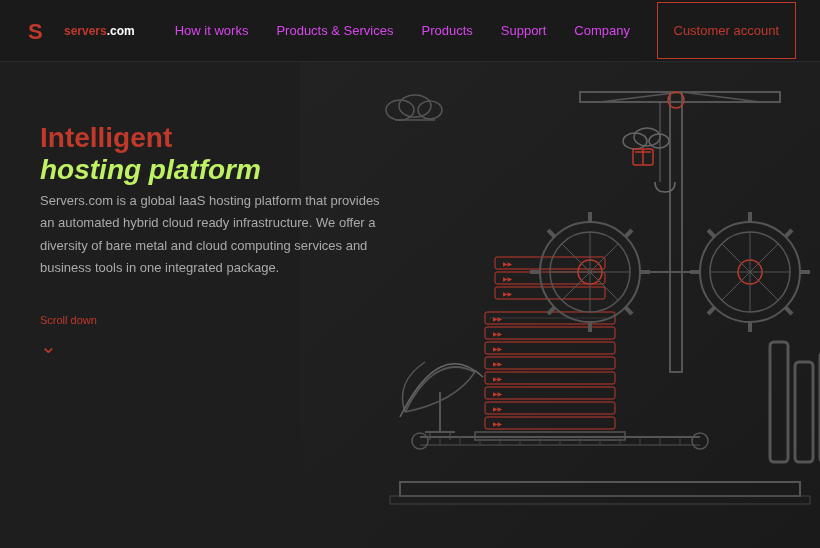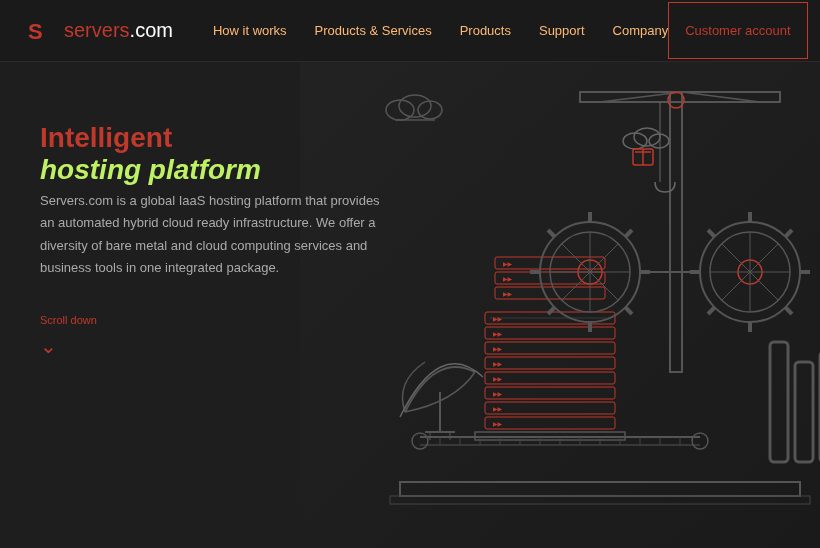--- a/index.html
+++ b/index.html
@@ -29,32 +29,32 @@
       align-items: center;
       margin-right: 40px;
     }
     .logo-icon {
       width: 32px;
       height: 32px;
       margin-right: 8px;
     }
     .logo-text {
       color: #fff;
-      font-size: 20px;
-      font-weight: normal;
+      font-size: 12px;
+      font-weight: bold;
     }
     .logo-text span { color: #c0392b; }
     .nav-links {
       display: flex;
       gap: 28px;
       flex: 1;
       align-items: center;
     }
     .nav-link {
-      color: #fdba74;
+      color: #d946ef;
       font-size: 13px;
       text-decoration: none;
       cursor: pointer;
       white-space: nowrap;
     }
     .customer-account-btn {
       border: 1px solid #c0392b;
       color: #c0392b;
       padding: 20px 16px;
       font-size: 13px;

